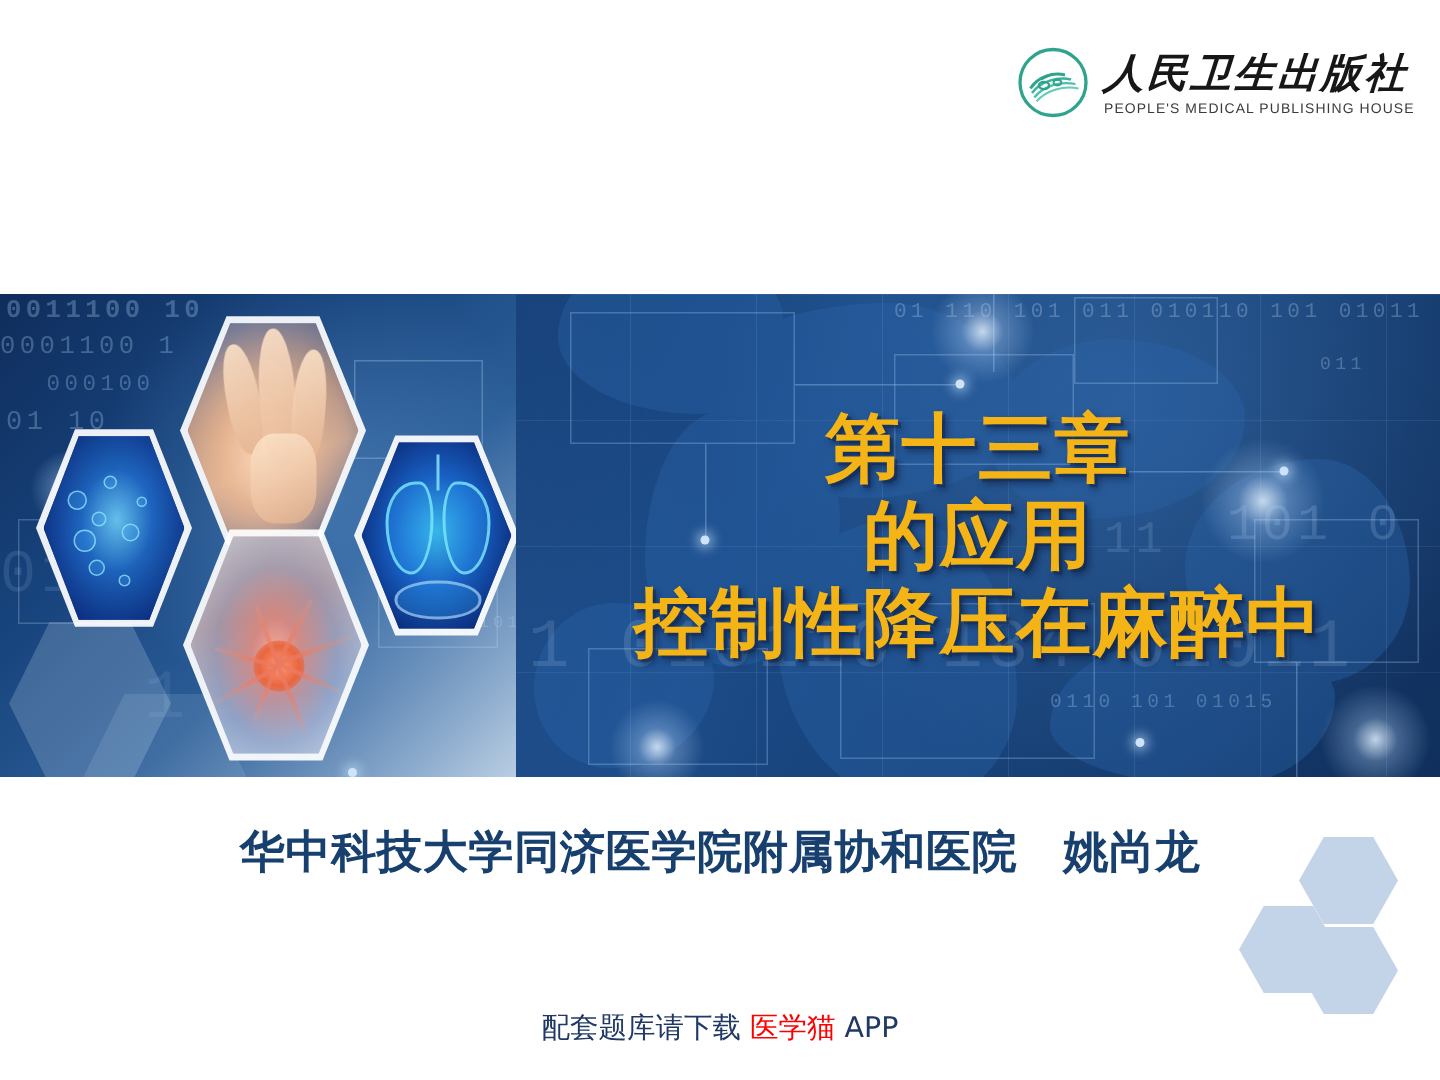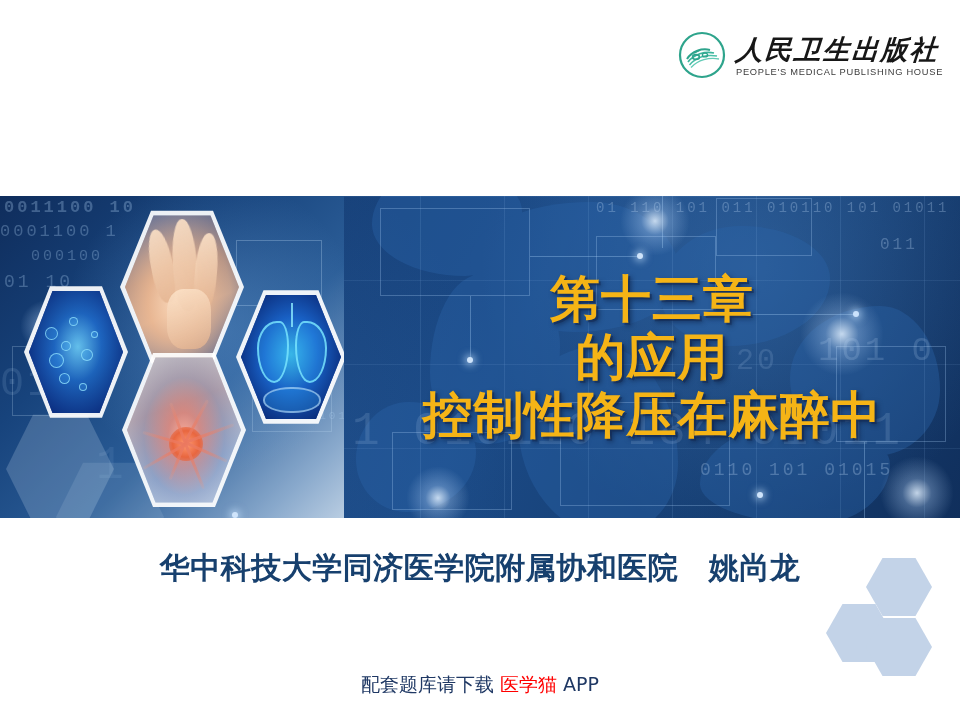--- a/index.html
+++ b/index.html
@@ -309,24 +309,24 @@
     <div class="node-dot" style="left:757px;top:296px;"></div>
     <div class="glow" style="left:800px;top:96px;width:84px;height:84px;"></div>
     <div class="glow" style="left:620px;top:-10px;width:70px;height:70px;"></div>
     <div class="glow" style="left:406px;top:270px;width:64px;height:64px;"></div>
     <div class="glow" style="left:880px;top:260px;width:74px;height:74px;"></div>
   </div>
 
   <div>
     <div class="binary" style="left:596px;top:4px;font-size:14px;">01 110 101 011 010110 101 01011</div>
     <div class="binary" style="left:818px;top:136px;font-size:34px;opacity:.62;">101 0</div>
-    <div class="binary" style="left:736px;top:148px;font-size:30px;opacity:.5;">20</div>
+    <div class="binary" style="left:736px;top:148px;font-size:30px;opacity:.5;">11</div>
     <div class="binary" style="left:352px;top:210px;font-size:46px;opacity:.52;">1 010110 184 01011</div>
-    <div class="binary" style="left:700px;top:264px;font-size:18px;font-family:Liberation Mono, monospace;">0110 101 01015</div>
-    <div class="binary" style="left:880px;top:40px;font-size:16px;">011</div>
+    <div class="binary" style="left:700px;top:264px;font-size:13px;font-family:Liberation Mono, monospace;">0110 101 01015</div>
+    <div class="binary" style="left:880px;top:40px;font-size:12px;">011</div>
   </div>
 
   <div class="collage">
     <div class="binary" style="left:4px;top:2px;font-size:17px;font-weight:bold;">0011100 10</div>
     <div class="binary" style="left:0px;top:26px;font-size:17px;">0001100 1</div>
     <div class="binary" style="left:2px;top:52px;font-size:15px;margin-left:29px;">000100</div>
     <div class="binary" style="left:4px;top:76px;font-size:18px;">01 10</div>
     <div class="binary" style="left:0px;top:166px;font-size:40px;opacity:.45;">01</div>
     <div class="binary" style="left:300px;top:214px;font-size:11px;">0110101</div>
     <div class="binary" style="left:96px;top:244px;font-size:46px;opacity:.30;">1</div>

